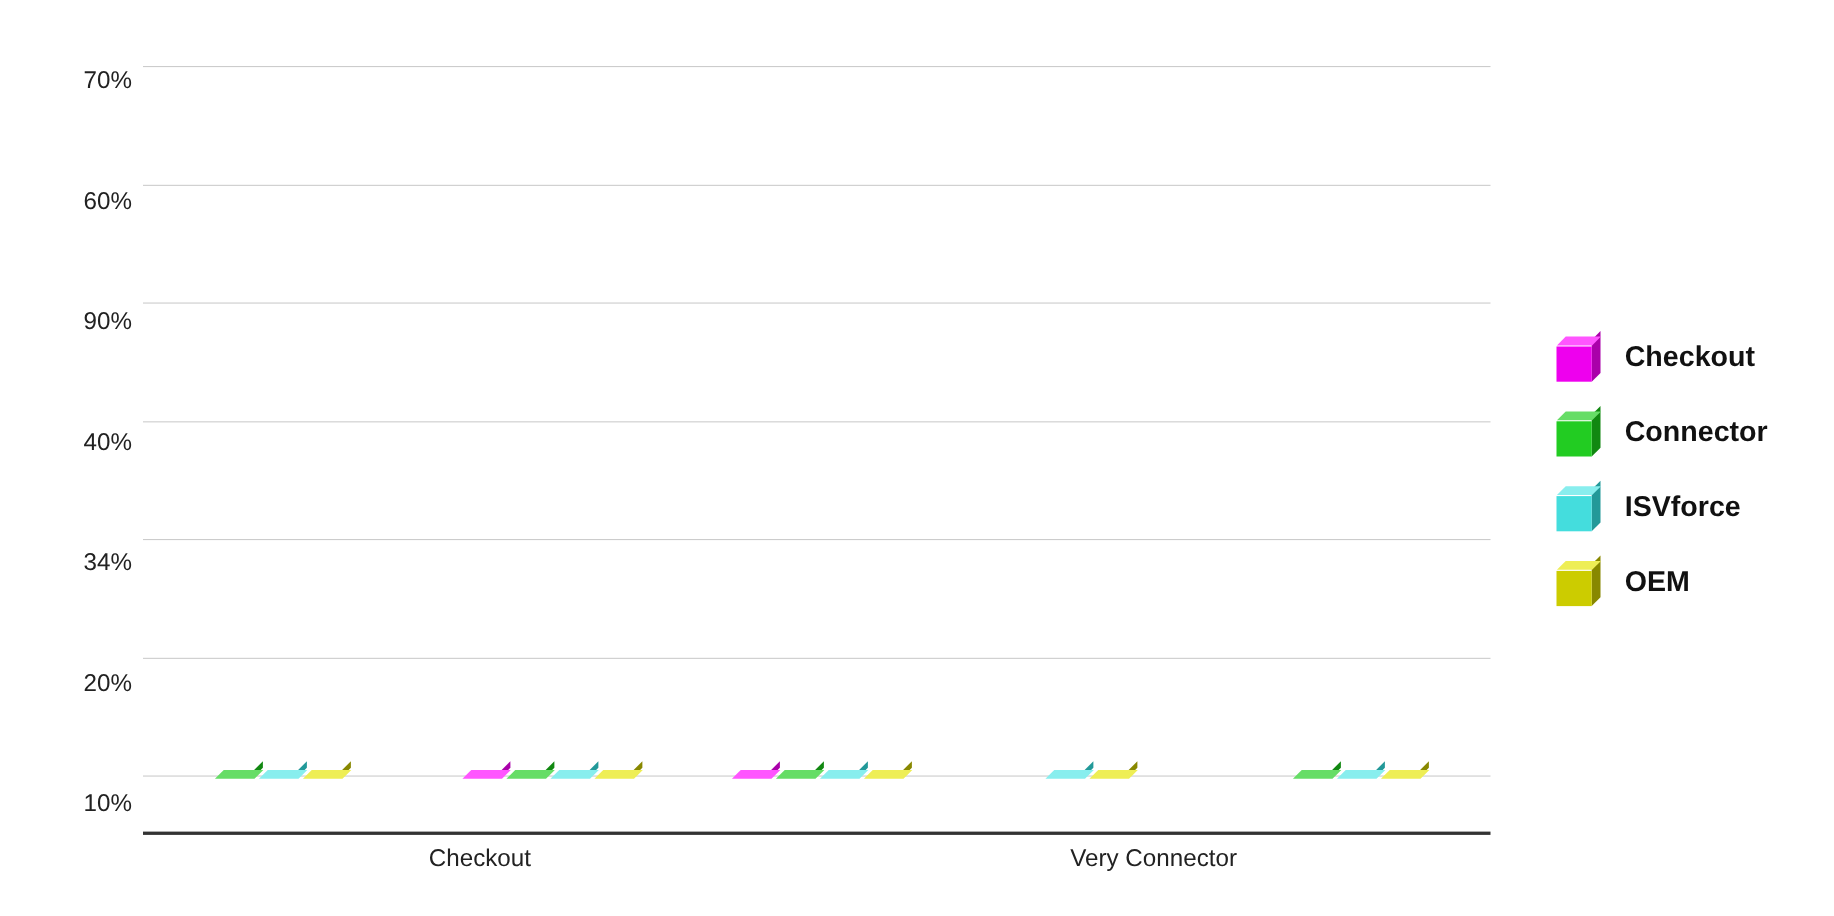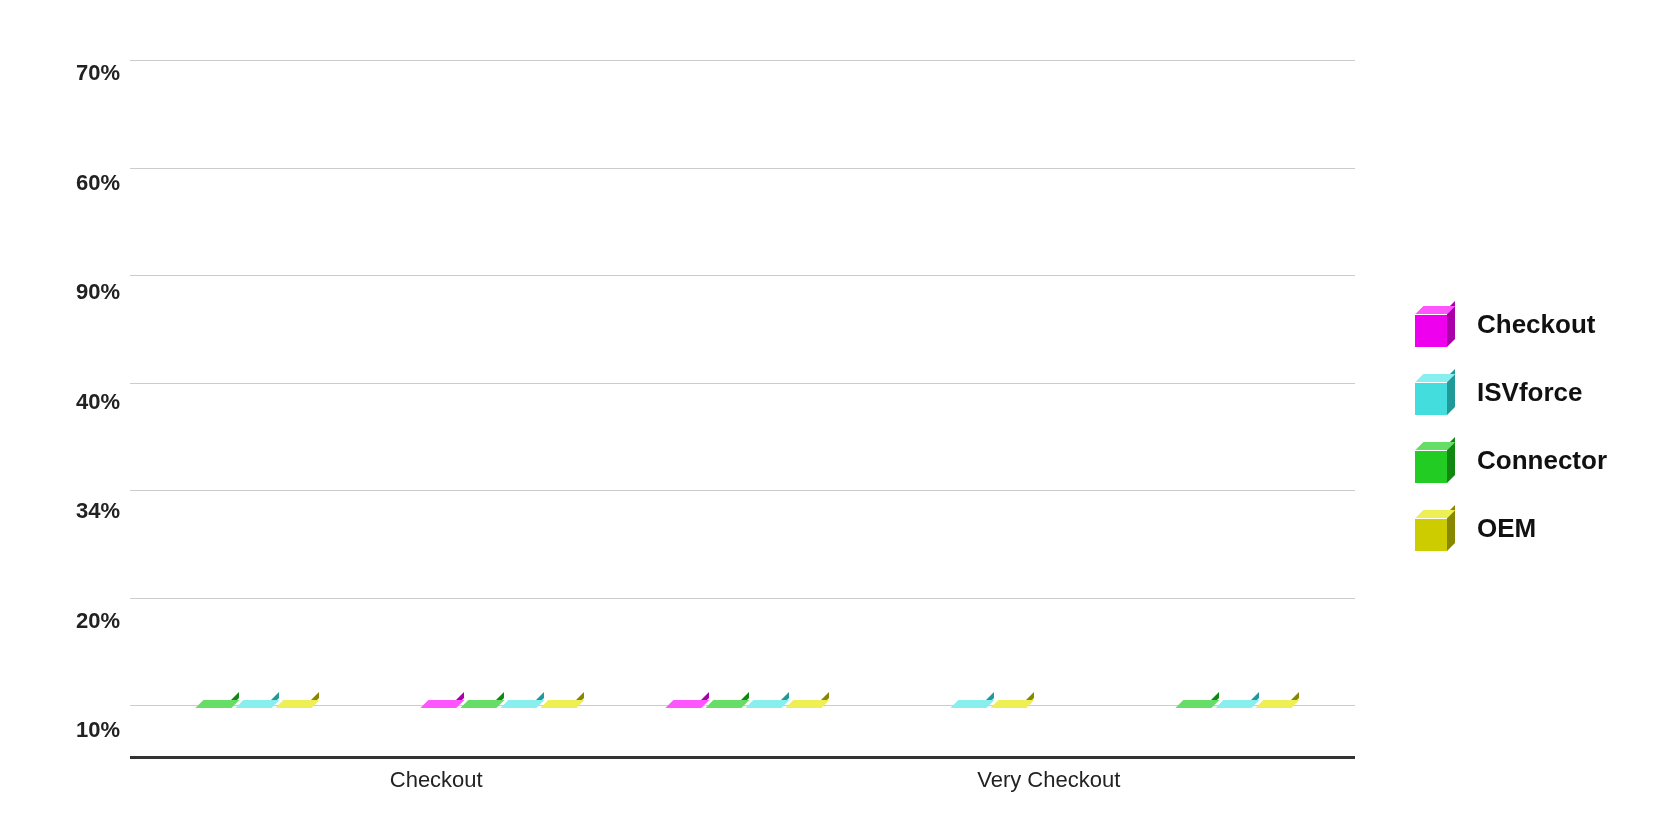--- a/index.html
+++ b/index.html
@@ -40,21 +40,21 @@
       left: 0;
       top: 0;
       bottom: 50px;
       width: 60px;
       display: flex;
       flex-direction: column;
       justify-content: space-between;
     }
     .y-label {
       font-size: 22px;
-      font-weight: 700;
+      font-weight: 400;
       color: #222;
       text-align: right;
     }
     .grid-and-bars {
       margin-left: 70px;
       flex: 1;
       display: flex;
       flex-direction: column;
       margin-bottom: 50px;
       position: relative;
@@ -250,48 +250,48 @@
                 <div style="position: absolute; top: -6px; left: 36px; width: 8.4px; height: calc(100% + 6px); background: rgb(136, 136, 0); transform: skewY(-45deg); transform-origin: left top; z-index: 1;"></div>
               </div>
             </div>
           </div>
       </div>
 
       <div class="bottom-axis-line"></div>
 
       <div class="x-labels" id="x-labels">
           <div class="x-label">Checkout</div>
-          <div class="x-label">Very Checkout</div>
+          <div class="x-label">Very Connector</div>
         </div>
     </div>
 
     <div class="legend" id="legend">
         <div class="legend-item">
           <div style="width: 44px; height: 44px; position: relative; flex-shrink: 0;">
             <div style="position: absolute; bottom: 0px; left: 0px; width: 32px; height: 32px; background: rgb(238, 0, 238); z-index: 2;"></div>
             <div style="position: absolute; bottom: 32px; left: 0px; width: 32px; height: 8.4px; background: rgb(255, 85, 255); transform: skewX(-45deg); transform-origin: left bottom; z-index: 3;"></div>
             <div style="position: absolute; bottom: 0px; left: 32px; width: 8.4px; height: 38px; background: rgb(170, 0, 170); transform: skewY(-45deg); transform-origin: left bottom; z-index: 1;"></div>
           </div>
           <span class="legend-label">Checkout</span>
         </div>
         <div class="legend-item">
           <div style="width: 44px; height: 44px; position: relative; flex-shrink: 0;">
+            <div style="position: absolute; bottom: 0px; left: 0px; width: 32px; height: 32px; background: rgb(34, 204, 34); z-index: 2;"></div>
+            <div style="position: absolute; bottom: 32px; left: 0px; width: 32px; height: 8.4px; background: rgb(102, 221, 102); transform: skewX(-45deg); transform-origin: left bottom; z-index: 3;"></div>
+            <div style="position: absolute; bottom: 0px; left: 32px; width: 8.4px; height: 38px; background: rgb(17, 136, 17); transform: skewY(-45deg); transform-origin: left bottom; z-index: 1;"></div>
+          </div>
+          <span class="legend-label">Connector</span>
+        </div>
+        <div class="legend-item">
+          <div style="width: 44px; height: 44px; position: relative; flex-shrink: 0;">
             <div style="position: absolute; bottom: 0px; left: 0px; width: 32px; height: 32px; background: rgb(68, 221, 221); z-index: 2;"></div>
             <div style="position: absolute; bottom: 32px; left: 0px; width: 32px; height: 8.4px; background: rgb(136, 238, 238); transform: skewX(-45deg); transform-origin: left bottom; z-index: 3;"></div>
             <div style="position: absolute; bottom: 0px; left: 32px; width: 8.4px; height: 38px; background: rgb(34, 153, 153); transform: skewY(-45deg); transform-origin: left bottom; z-index: 1;"></div>
           </div>
           <span class="legend-label">ISVforce</span>
-        </div>
-        <div class="legend-item">
-          <div style="width: 44px; height: 44px; position: relative; flex-shrink: 0;">
-            <div style="position: absolute; bottom: 0px; left: 0px; width: 32px; height: 32px; background: rgb(34, 204, 34); z-index: 2;"></div>
-            <div style="position: absolute; bottom: 32px; left: 0px; width: 32px; height: 8.4px; background: rgb(102, 221, 102); transform: skewX(-45deg); transform-origin: left bottom; z-index: 3;"></div>
-            <div style="position: absolute; bottom: 0px; left: 32px; width: 8.4px; height: 38px; background: rgb(17, 136, 17); transform: skewY(-45deg); transform-origin: left bottom; z-index: 1;"></div>
-          </div>
-          <span class="legend-label">Connector</span>
         </div>
         <div class="legend-item">
           <div style="width: 44px; height: 44px; position: relative; flex-shrink: 0;">
             <div style="position: absolute; bottom: 0px; left: 0px; width: 32px; height: 32px; background: rgb(204, 204, 0); z-index: 2;"></div>
             <div style="position: absolute; bottom: 32px; left: 0px; width: 32px; height: 8.4px; background: rgb(238, 238, 85); transform: skewX(-45deg); transform-origin: left bottom; z-index: 3;"></div>
             <div style="position: absolute; bottom: 0px; left: 32px; width: 8.4px; height: 38px; background: rgb(136, 136, 0); transform: skewY(-45deg); transform-origin: left bottom; z-index: 1;"></div>
           </div>
           <span class="legend-label">OEM</span>
         </div>
       </div>

